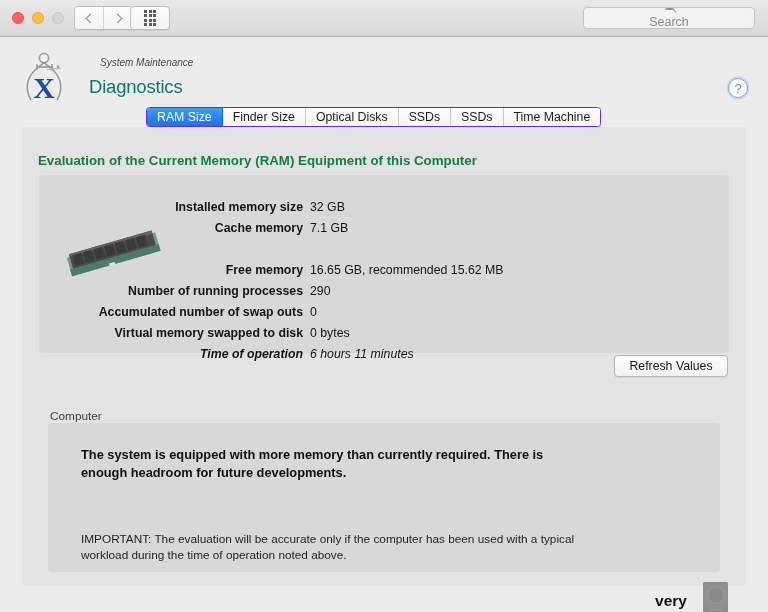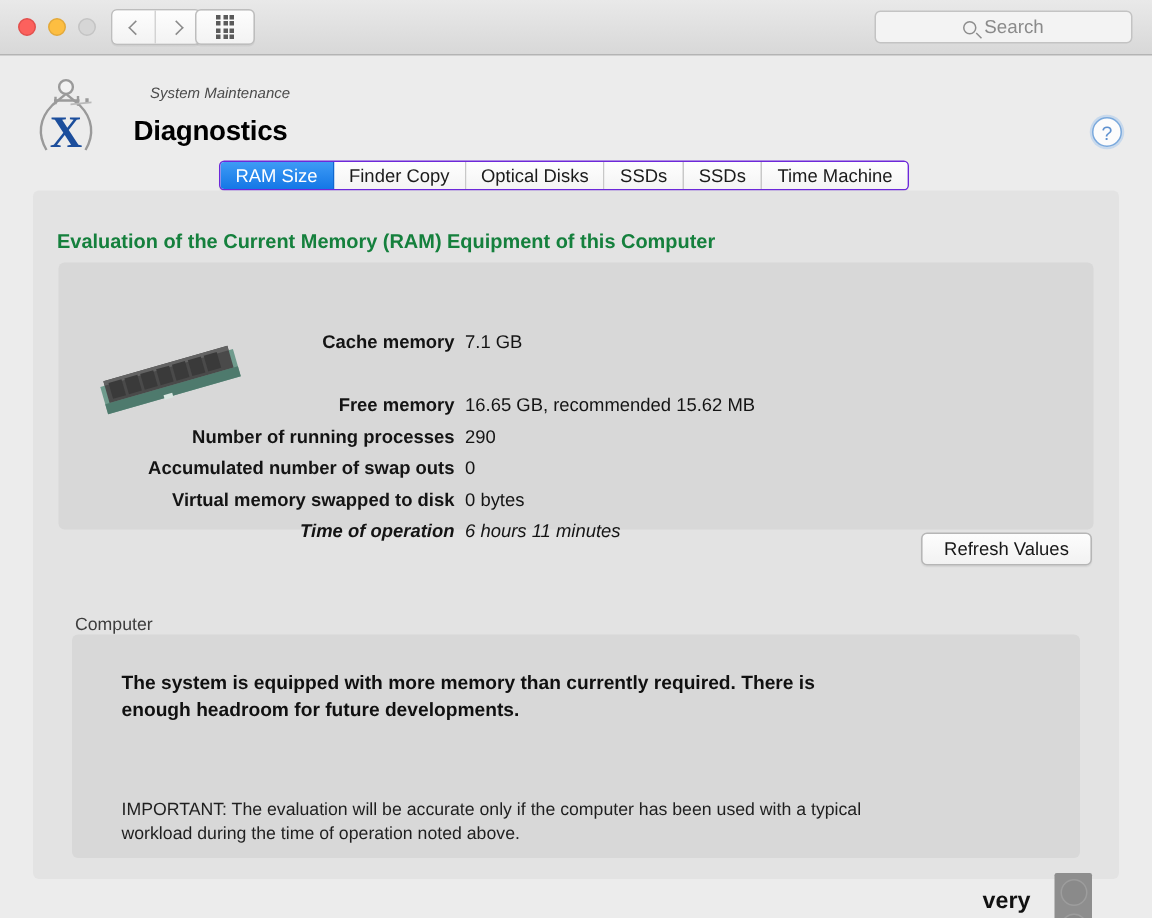--- a/index.html
+++ b/index.html
@@ -81,20 +81,21 @@
 
   #searchfield {
     position: absolute;
     right: 13px; top: 7px;
     width: 172px; height: 22px;
     border: 1px solid #c3c3c3;
     border-radius: 4px;
     background: #f3f3f3;
     display: flex; align-items: center; justify-content: center;
     gap: 5px;
+    flex-direction: column;
   }
   #searchfield .mag {
     position: relative;
     width: 9px; height: 9px;
     border: 1.4px solid #8d8d8d;
     border-radius: 50%;
   }
   #searchfield .mag::after {
     content: "";
     position: absolute;
@@ -116,22 +117,22 @@
     position: absolute;
     left: 100px; top: 57px;
     font-size: 10px;
     color: #4b4b4b;
     font-style: italic;
   }
   #header-title {
     position: absolute;
     left: 89px; top: 76px;
     font-size: 18.5px;
-    font-weight: bold;
-    color: #000000;
+    font-weight: normal;
+    color: #0f766e;
     letter-spacing: -0.2px;
   }
 
   #helpbtn {
     position: absolute;
     left: 728px; top: 78px;
     width: 20px; height: 20px;
     border-radius: 50%;
     background: #fcfcfc;
     border: 1.6px solid #7aa9dd;
@@ -362,21 +363,21 @@
     <text x="27" y="48" font-family="'Liberation Serif', serif" font-size="30" font-weight="bold" fill="#1c4e9c" text-anchor="middle">X</text>
   </svg>
 
   <div id="header-sub">System Maintenance</div>
   <div id="header-title">Diagnostics</div>
 
   <div id="helpbtn">?</div>
 
   <div id="tabbar">
     <div class="tab active">RAM Size</div>
-    <div class="tab">Finder Copy</div>
+    <div class="tab">Finder Size</div>
     <div class="tab">Optical Disks</div>
     <div class="tab">SSDs</div>
     <div class="tab">SSDs</div>
     <div class="tab">Time Machine</div>
   </div>
 
   <div id="content">
 
     <div id="section-title">Evaluation of the Current Memory (RAM) Equipment of this Computer</div>
 
@@ -394,20 +395,24 @@
             <rect x="36" y="21" width="9" height="11"></rect>
             <rect x="47" y="21" width="9" height="11"></rect>
             <rect x="58" y="21" width="9" height="11"></rect>
             <rect x="69" y="21" width="9" height="11"></rect>
             <rect x="80" y="21" width="9" height="11"></rect>
           </g>
           <rect x="47" y="39" width="6" height="3" fill="#d9e6e1"></rect>
         </g>
       </svg>
 
+      <div class="row" style="top:22px;">
+        <span class="lbl">Installed memory size</span>
+        <span class="val">32 GB</span>
+      </div>
       <div class="row" style="top:43px;">
         <span class="lbl">Cache memory</span>
         <span class="val">7.1 GB</span>
       </div>
       <div class="row" style="top:85px;">
         <span class="lbl">Free memory</span>
         <span class="val">16.65 GB, recommended 15.62 MB</span>
       </div>
       <div class="row" style="top:106px;">
         <span class="lbl">Number of running processes</span>

